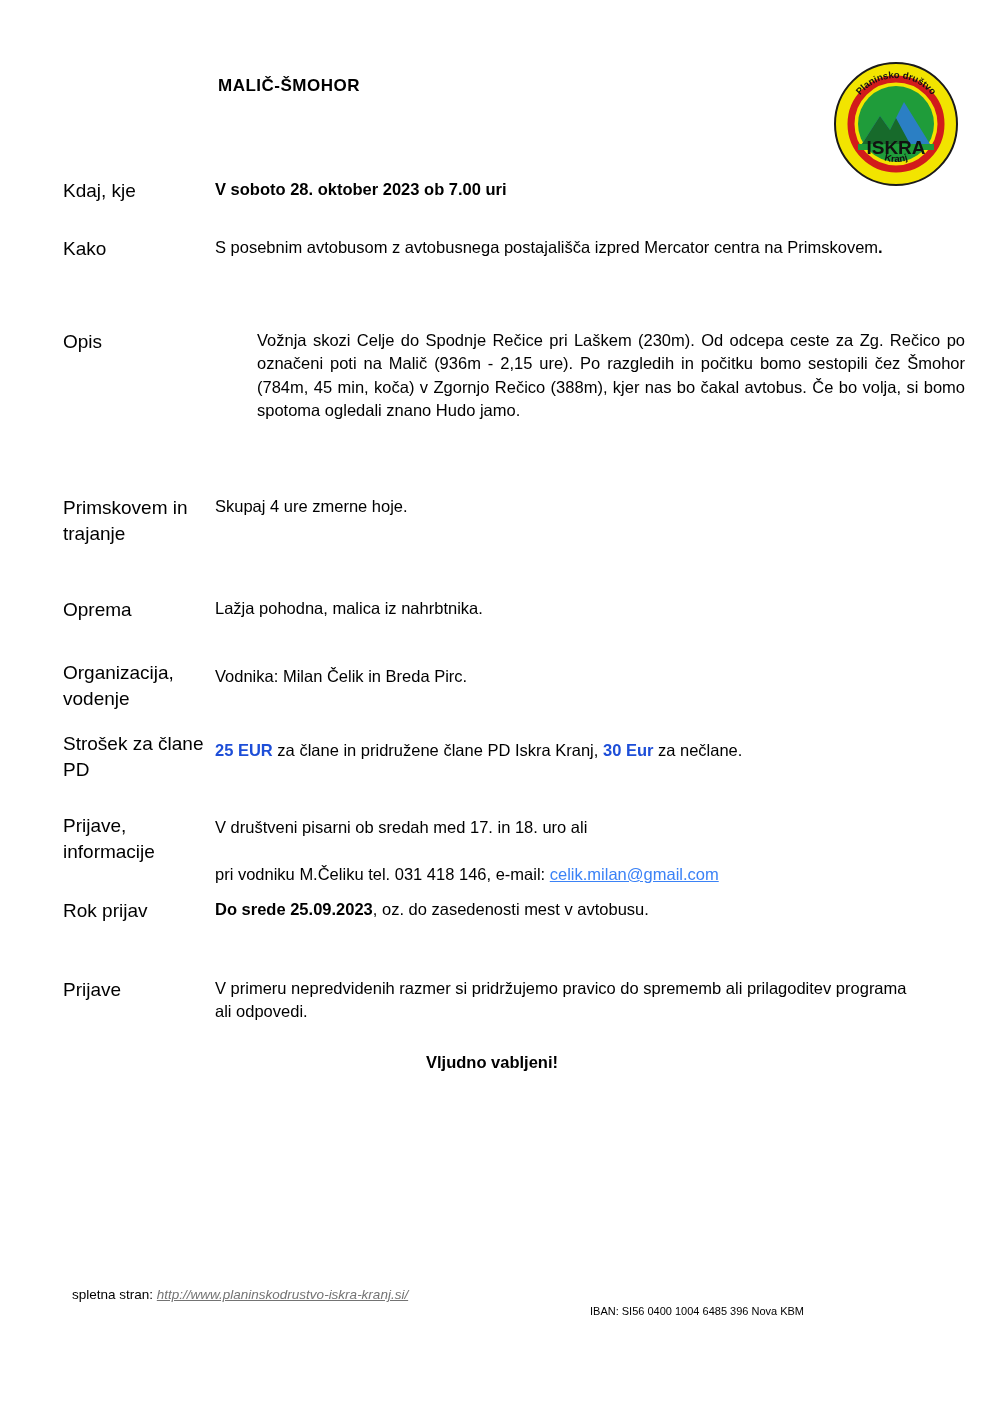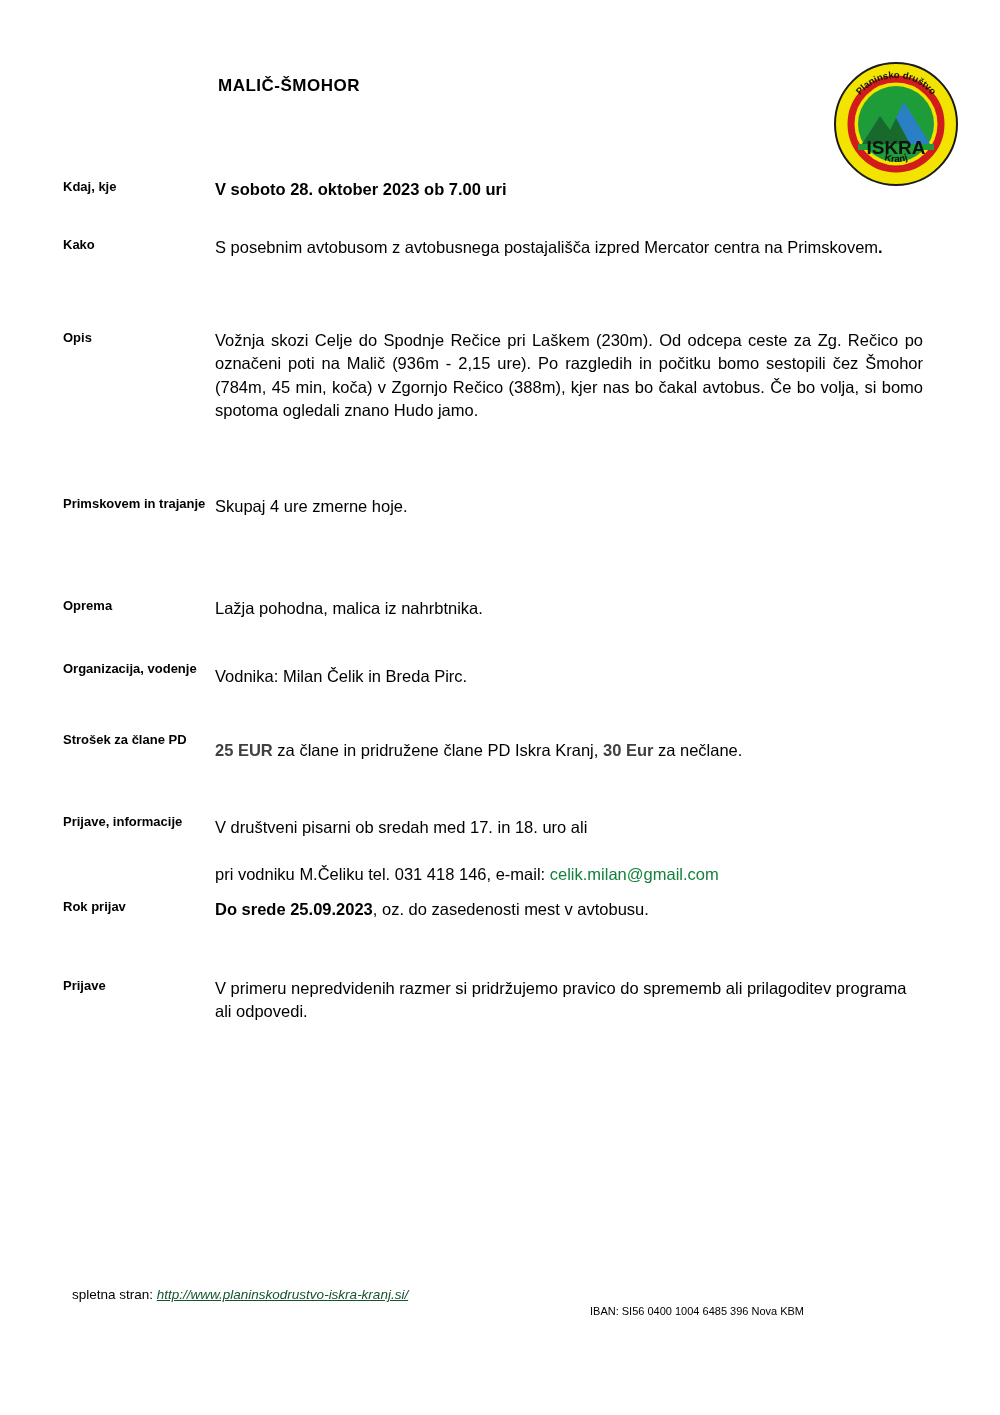--- a/index.html
+++ b/index.html
@@ -44,36 +44,37 @@
   
   .row {
     position: absolute;
     left: 0;
     width: 1000px;
   }
   .label {
     position: absolute;
     left: 63px;
     width: 148px;
-    font-size: 13px;
-    font-weight: bold;
+    font-size: 19px;
+    font-weight: normal;
     line-height: 1.37;
   }
   .value {
     position: absolute;
     left: 215px;
     width: 708px;
     font-size: 16.5px;
     line-height: 1.42;
   }
-  .value.justify { text-align: justify; }
+  .value.justify { text-align: justify; margin-left: 42px; }
   .b { font-weight: bold; margin-top: 41px; }
-  .blue { color: #404040; font-weight: bold; }
+  .blue { color: #1d4ed8; font-weight: bold; }
   .link {
-    color: #15803d;
+    color: #3b82f6;
+    text-decoration: underline;
     text-align: center;
   }
 
   
   .closing {
     position: absolute;
     left: 0;
     top: 1053px;
     width: 1000px;
     text-align: center;
@@ -84,21 +85,21 @@
 
   
   .footer-left {
     position: absolute;
     left: 72px;
     top: 1285px;
     font-size: 13.5px;
     line-height: 1.55;
   }
   .footer-left .ital-link {
-    color: #14532d;
+    color: #737373;
     text-decoration: underline;
     font-style: italic;
   }
   .footer-right {
     position: absolute;
     left: 590px;
     top: 1305px;
     font-size: 11px;
   }
 </style>
@@ -174,20 +175,23 @@
   <div class="row" style="top:898px">
     <div class="label">Rok prijav</div>
     <div class="value"><span class="b">Do srede 25.09.2023</span>, oz. do zasedenosti mest v avtobusu.</div>
   </div>
 
   <div class="row" style="top:977px">
     <div class="label">Prijave</div>
     <div class="value">V primeru nepredvidenih razmer si pridržujemo pravico do sprememb ali prilagoditev programa ali odpovedi.</div>
   </div>
 
+  <div class="closing">
+    <span class="closing-inner">Vljudno vabljeni!</span>
+  </div>
 
   <div class="footer-left">
     <div>
       <span>spletna stran: </span><span class="ital-link">http://www.planinskodrustvo-iskra-kranj.si/</span>
     </div>
   </div>
 
   <div class="footer-right">IBAN: SI56 0400 1004 6485 396 Nova KBM</div>
 
 </div>

